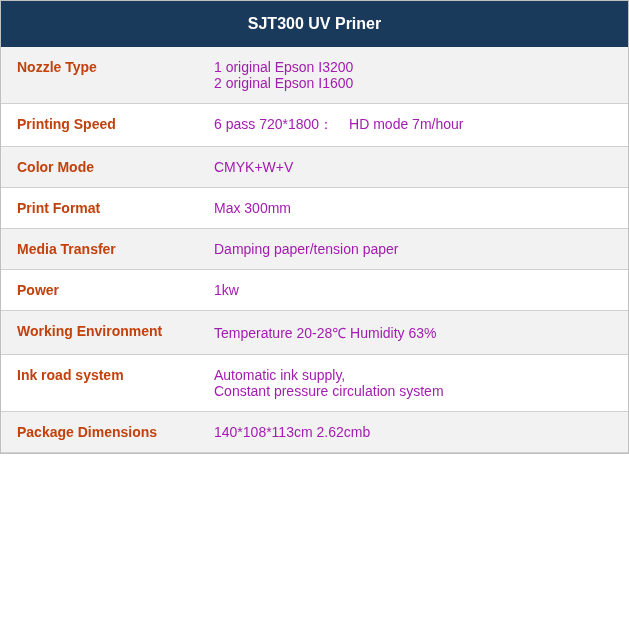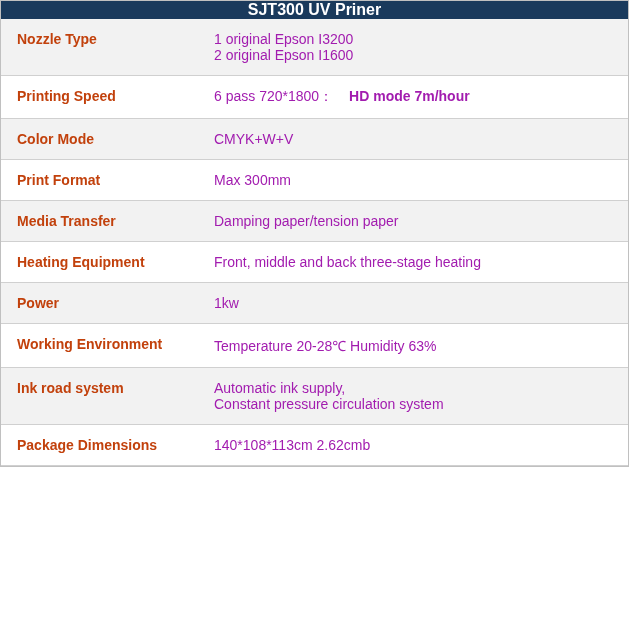--- a/index.html
+++ b/index.html
@@ -10,21 +10,21 @@
       width: 629px;
     }
     .table-container {
       width: 629px;
       border: 1px solid #c0c0c0;
     }
     .table-header {
       background-color: #1a3a5c;
       color: #fff;
       text-align: center;
-      padding: 0 0;
+      padding: 14px 0;
       font-size: 16px;
       font-weight: bold;
     }
     .table-body {
       width: 100%;
       border-collapse: collapse;
     }
     .table-body tr {
       border-bottom: 1px solid #d0d0d0;
     }
@@ -40,21 +40,21 @@
     }
     .label-cell {
       width: 197px;
       font-weight: bold;
       color: #c2410c;
     }
     .value-cell {
       color: #a21caf;
     }
     .bold-part {
-      font-weight: bold;
+      font-weight: normal;
       padding-left: 16px;
     }
   </style>
 </head>
 <body>
 
 <div class="table-container">
   <div class="table-header">
     <span>SJT300 UV Priner</span>
   </div>
@@ -74,24 +74,20 @@
         </tr>
         <tr>
           <td class="label-cell">Print Format</td>
           <td class="value-cell">Max 300mm</td>
         </tr>
         <tr>
           <td class="label-cell">Media Transfer</td>
           <td class="value-cell">Damping paper/tension paper</td>
         </tr>
         <tr>
-          <td class="label-cell">Heating Equipment</td>
-          <td class="value-cell">Front, middle and back three-stage heating</td>
-        </tr>
-        <tr>
           <td class="label-cell">Power</td>
           <td class="value-cell">1kw</td>
         </tr>
         <tr>
           <td class="label-cell">Working Environment</td>
           <td class="value-cell">Temperature 20-28℃  Humidity 63%</td>
         </tr>
         <tr>
           <td class="label-cell">Ink road system</td>
           <td class="value-cell"><span>Automatic ink supply,</span><br><span>Constant pressure circulation system</span></td>

